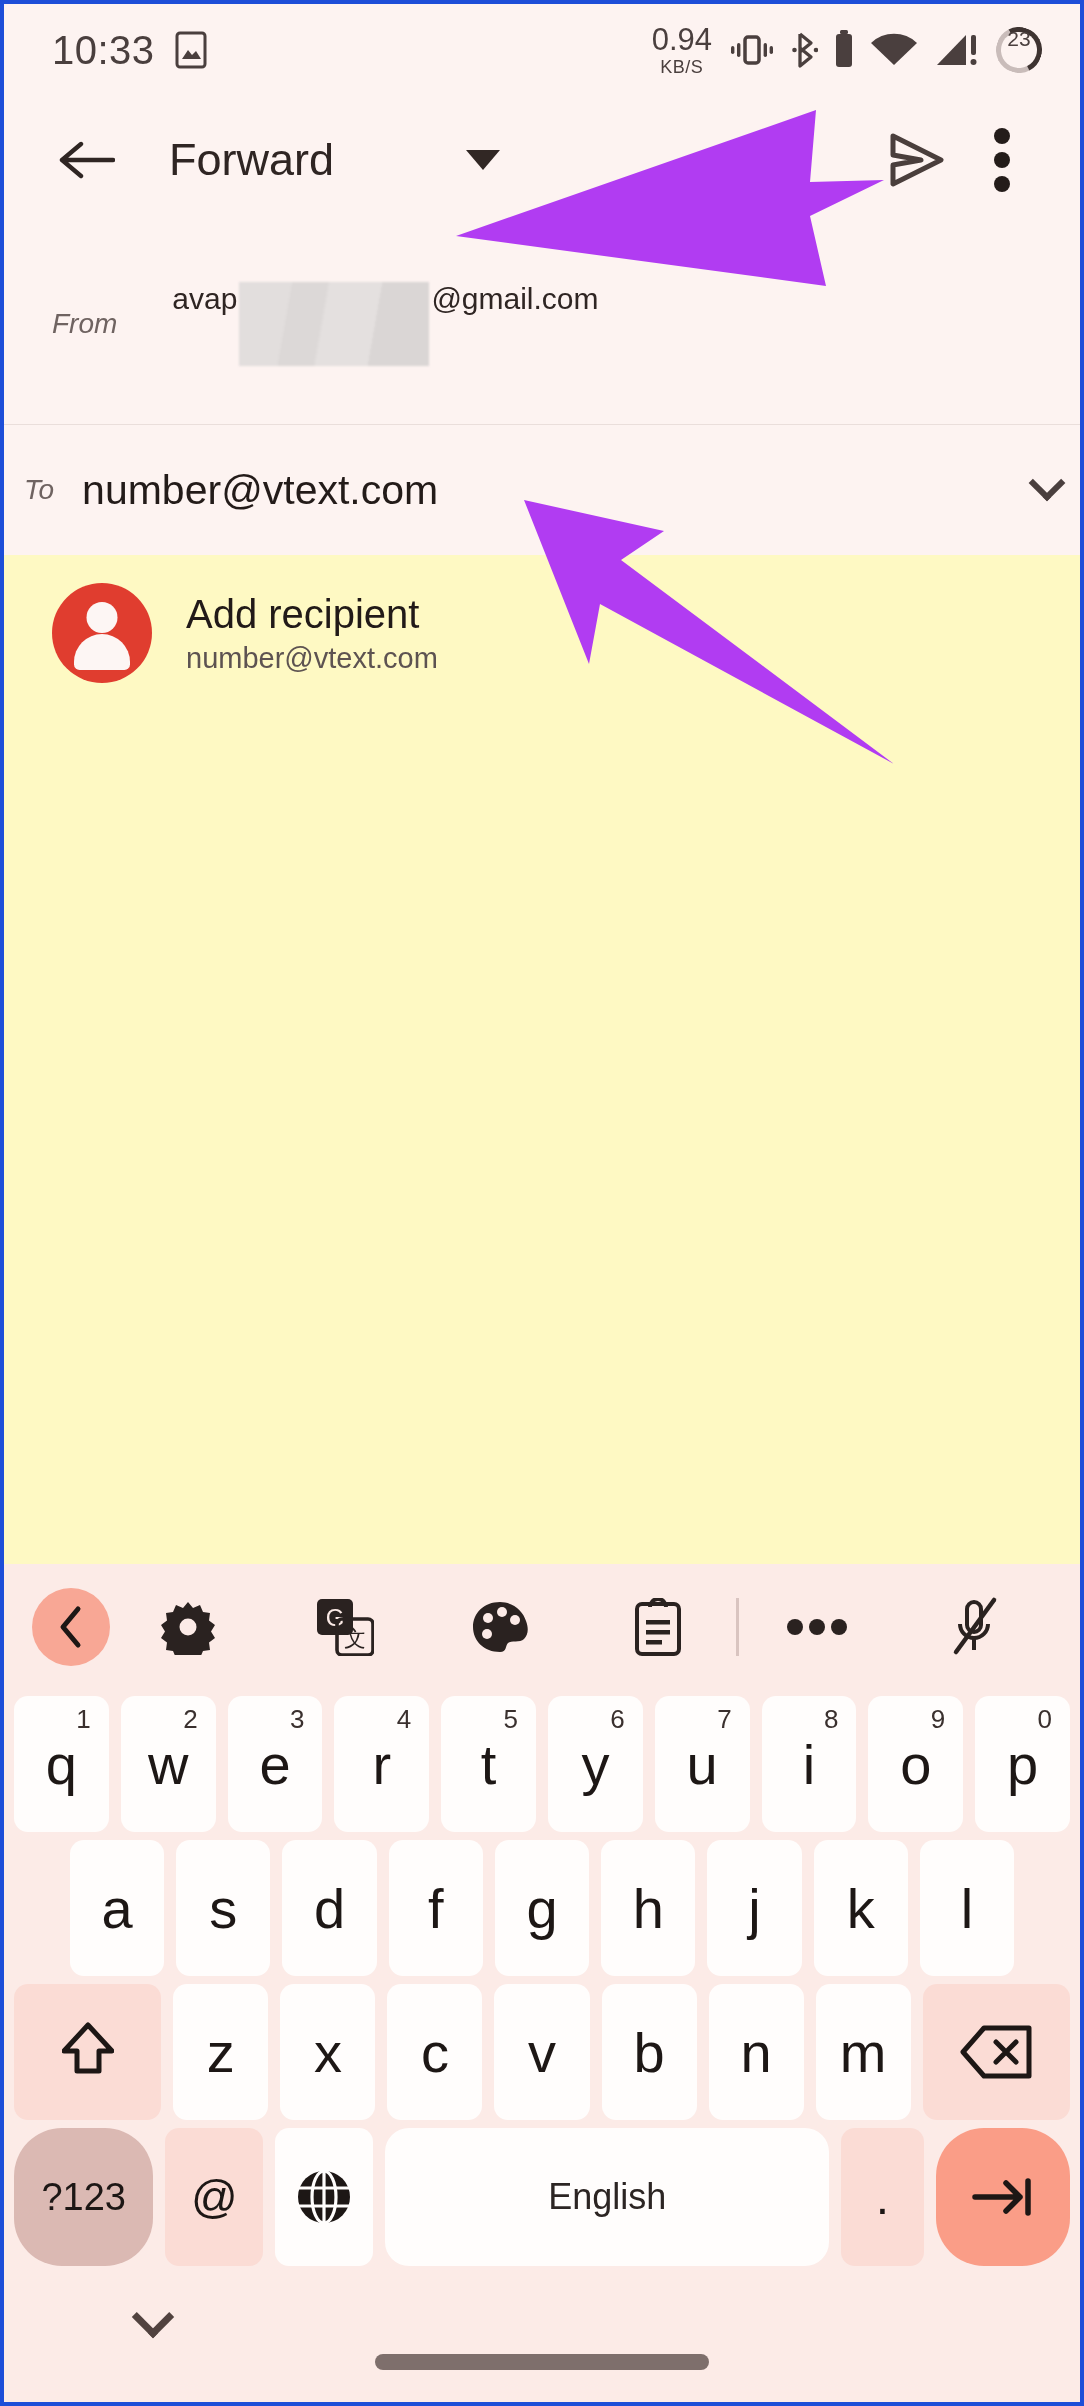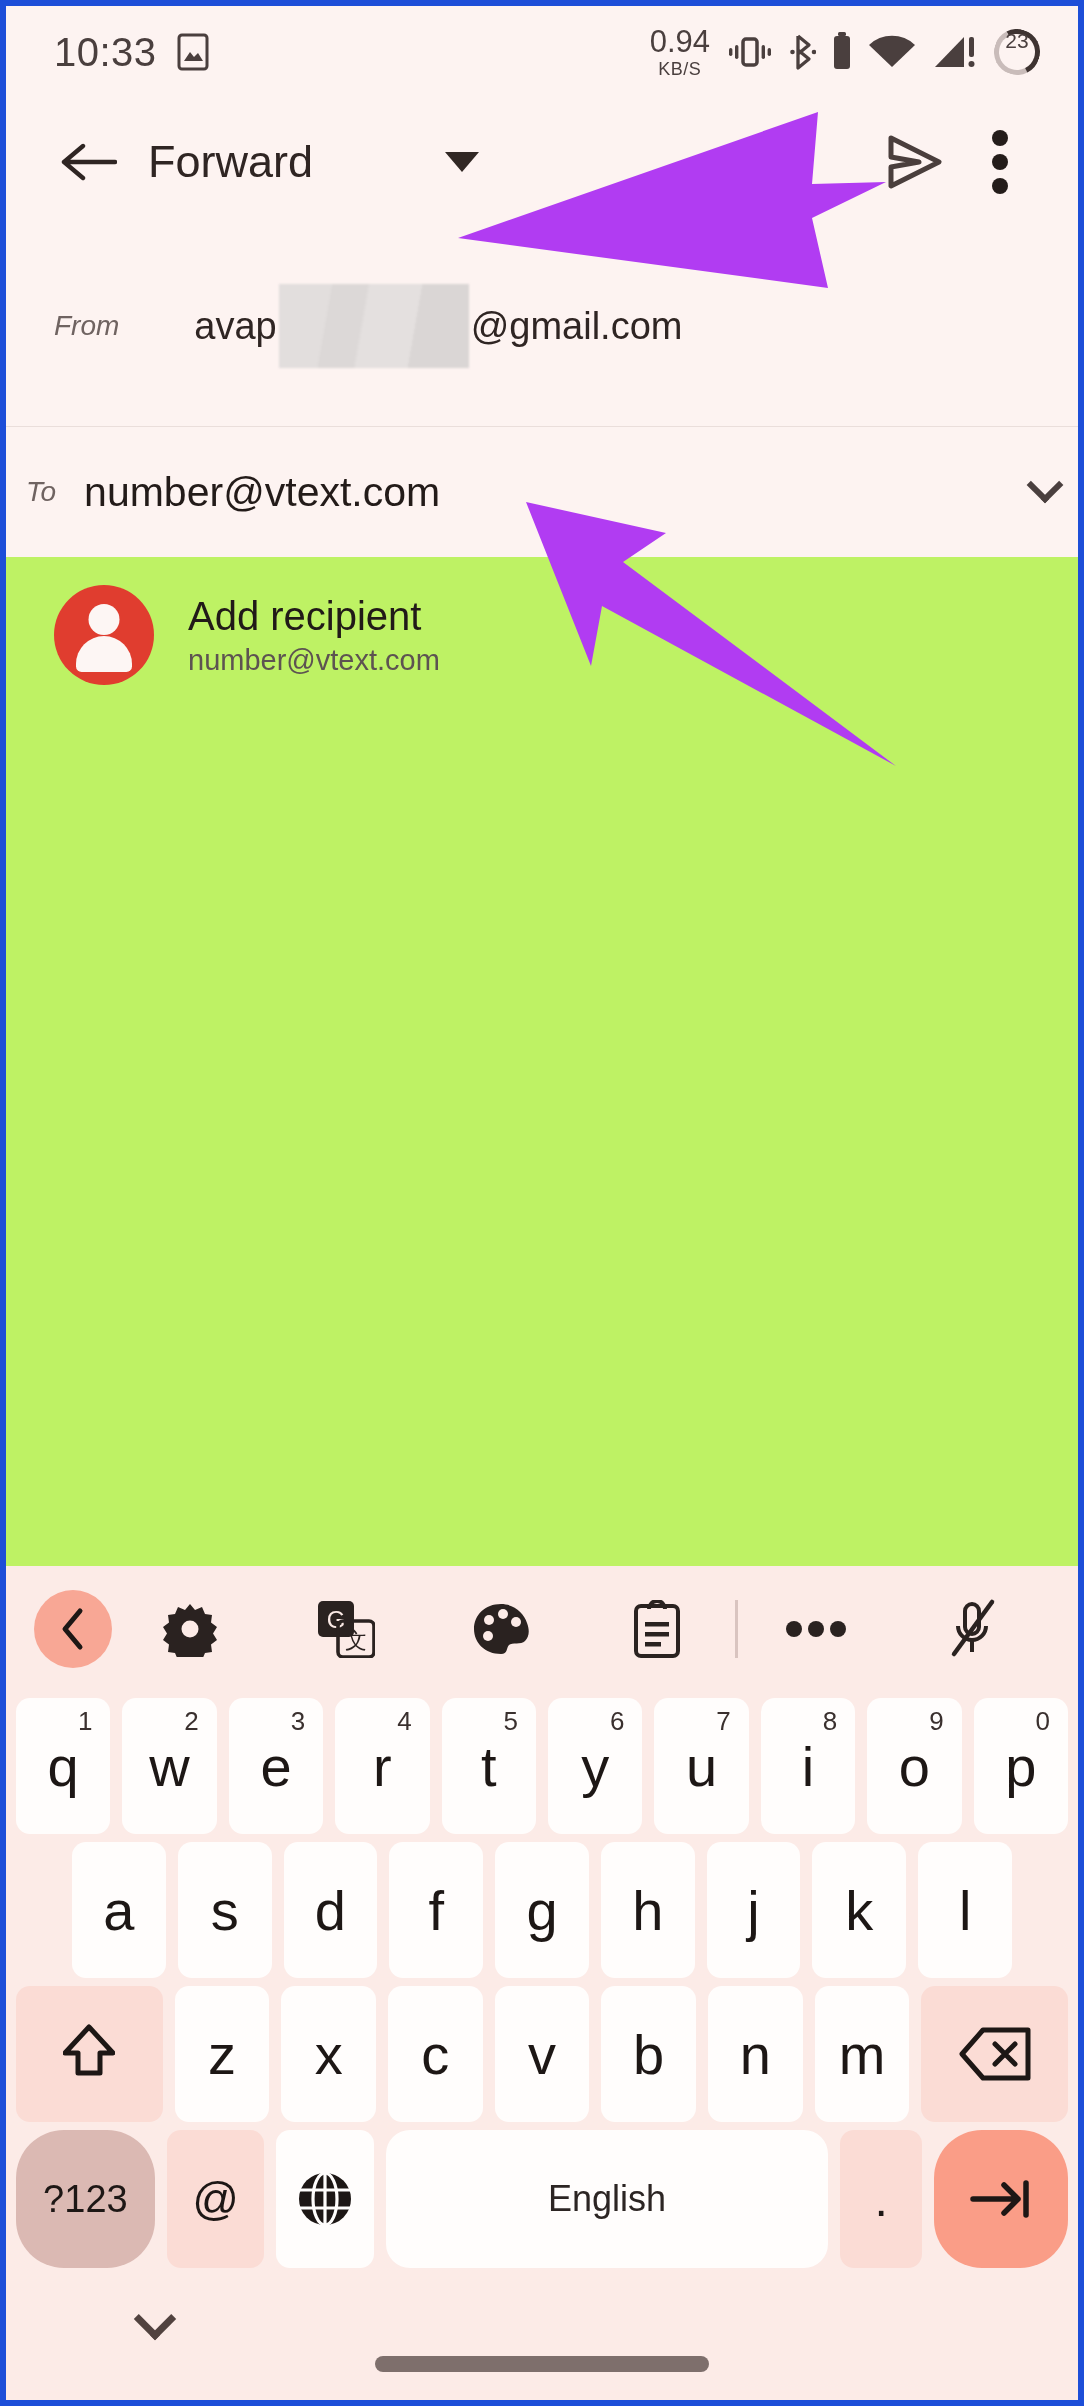--- a/index.html
+++ b/index.html
@@ -5,22 +5,22 @@
   * { box-sizing: border-box; margin: 0; padding: 0; }
   html, body {
     width: 1084px; height: 2406px;
     background: #fdf2f0;
     font-family: "Liberation Sans", sans-serif;
     overflow: hidden;
   }
   #phone {
     position: relative;
     width: 1084px; height: 2406px;
-    background: #bef264;
-    border: 6px solid #1d4ed8;
+    background: #fef9c3;
+    border: 4px solid #1d4ed8;
     overflow: hidden;
   }
 
   
   .statusbar {
     position: absolute; top: 0; left: 0; right: 0; height: 92px;
     display: flex; align-items: center; justify-content: space-between;
     padding: 0 38px 0 48px;
     background: #fdf3f1;
   }
@@ -42,37 +42,37 @@
     transform: rotate(18deg);
   }
   .batt-ring span { font-size: 21px; color: #4a3f3e; position: relative; z-index: 2; }
 
   
   .appbar {
     position: absolute; top: 92px; left: 0; right: 0; height: 128px;
     display: flex; align-items: center; padding: 0 36px 0 40px;
     background: #fdf3f1;
   }
-  .appbar .title { font-size: 45px; color: #2f2523; margin-left: 18px; }
+  .appbar .title { font-size: 45px; color: #2f2523; margin-left: 41px; }
   .appbar .spacer { flex: 1; }
   .icon-btn { display: flex; align-items: center; justify-content: center; width: 84px; height: 84px; }
   .tri-down {
     width: 0; height: 0;
     border-left: 17px solid transparent; border-right: 17px solid transparent;
     border-top: 20px solid #312724;
   }
 
   
   .from-row {
     position: absolute; top: 220px; left: 0; right: 0; height: 200px;
     display: flex; align-items: center; padding: 0 48px;
     background: #fdf3f1;
   }
   .fld-label { font-size: 28px; color: #6f6361; font-style: italic; }
-  .from-val { display: flex; align-items: center; font-size: 38px; color: #2f2523; margin-left: 75px; }
+  .from-val { display: flex; font-size: 30px; color: #2f2523; margin-left: 55px; }
   .redact {
     display: inline-block; width: 190px; height: 84px; margin: 0 2px;
     background: linear-gradient(100deg,#e2dedd 0 26%,#dcd8d7 26% 44%,#e4e0df 44% 70%,#dad6d5 70% 100%);
     filter: blur(1px);
   }
   .divider { position: absolute; left: 0; right: 0; height: 1px; background: #eadedb; }
 
   .to-row {
     position: absolute; top: 421px; left: 0; right: 0; height: 130px;
     display: flex; align-items: center; padding: 0 20px;

